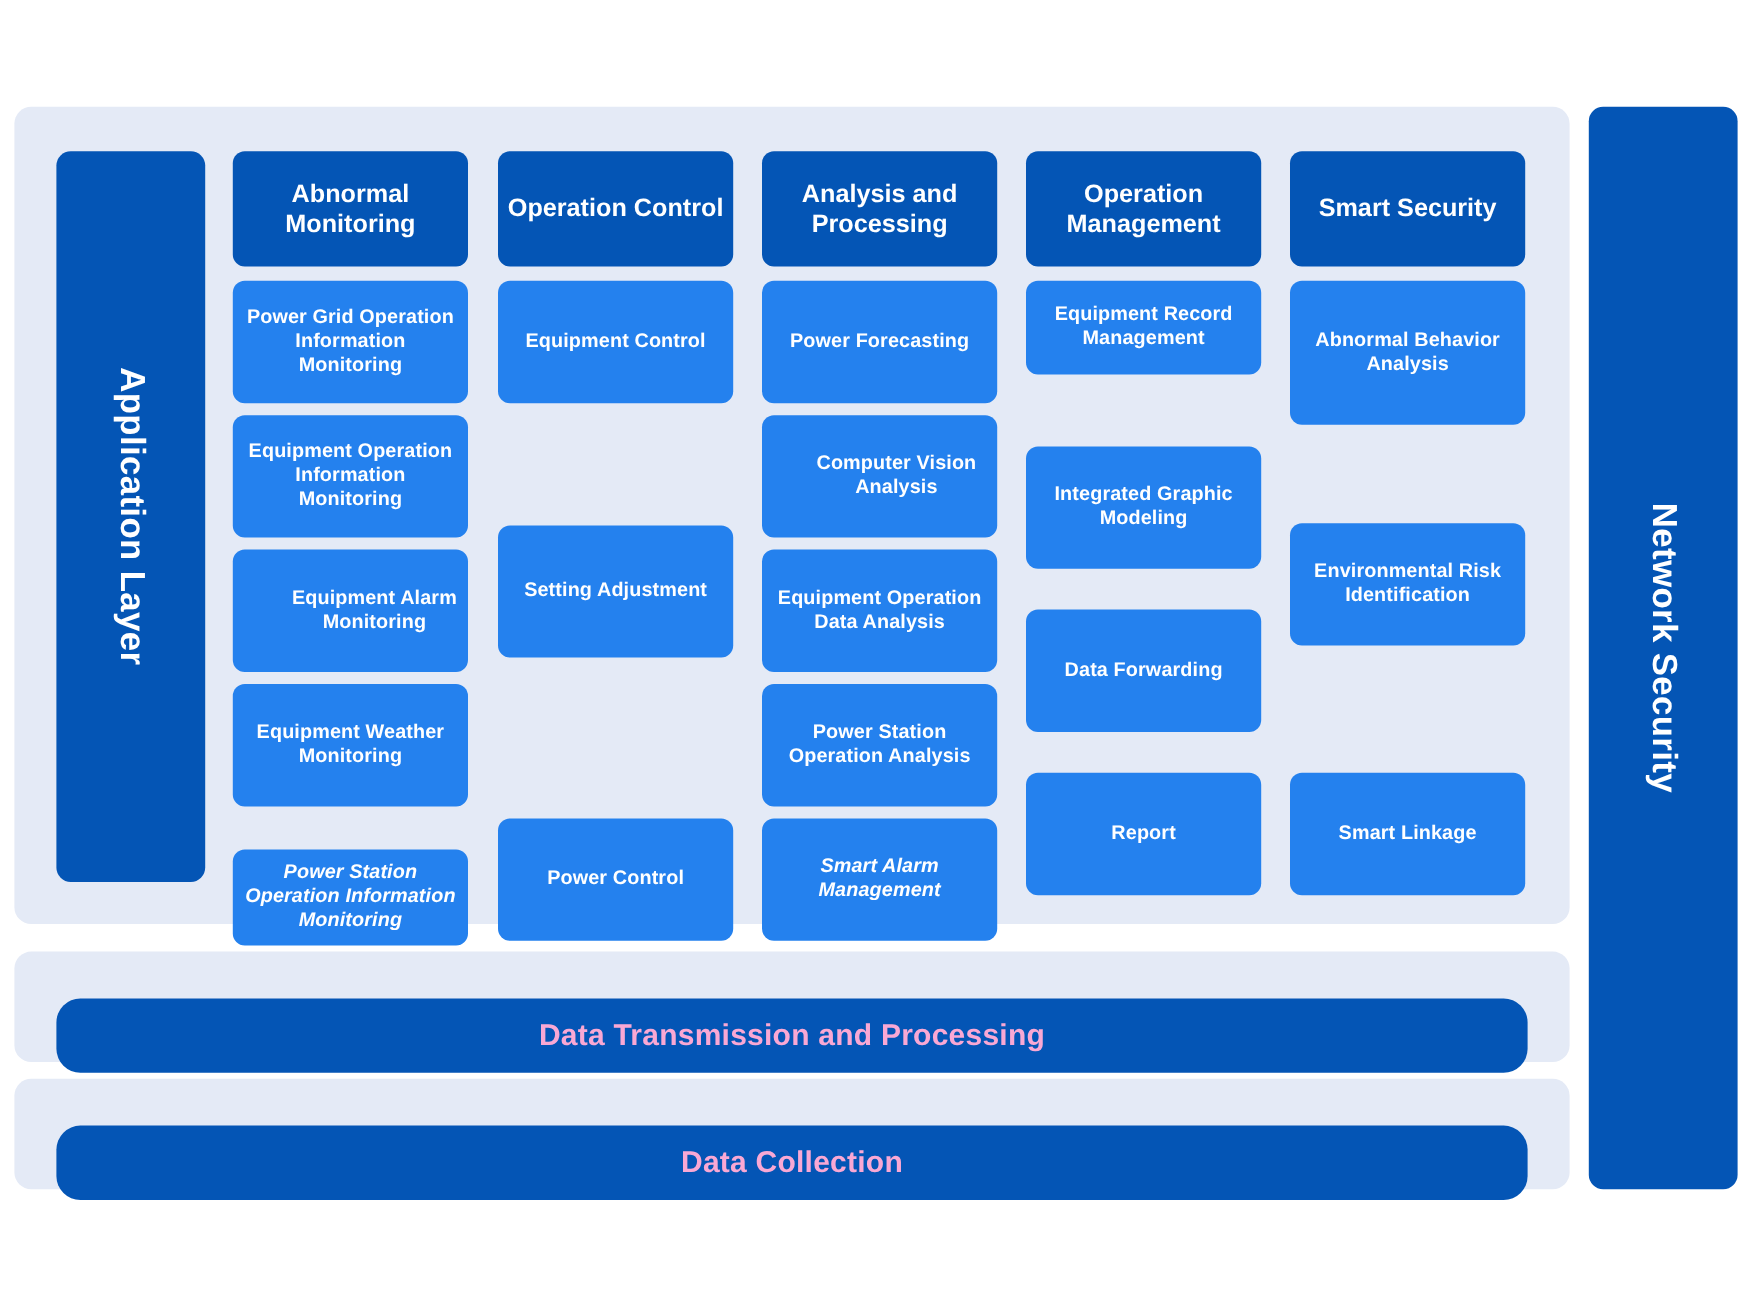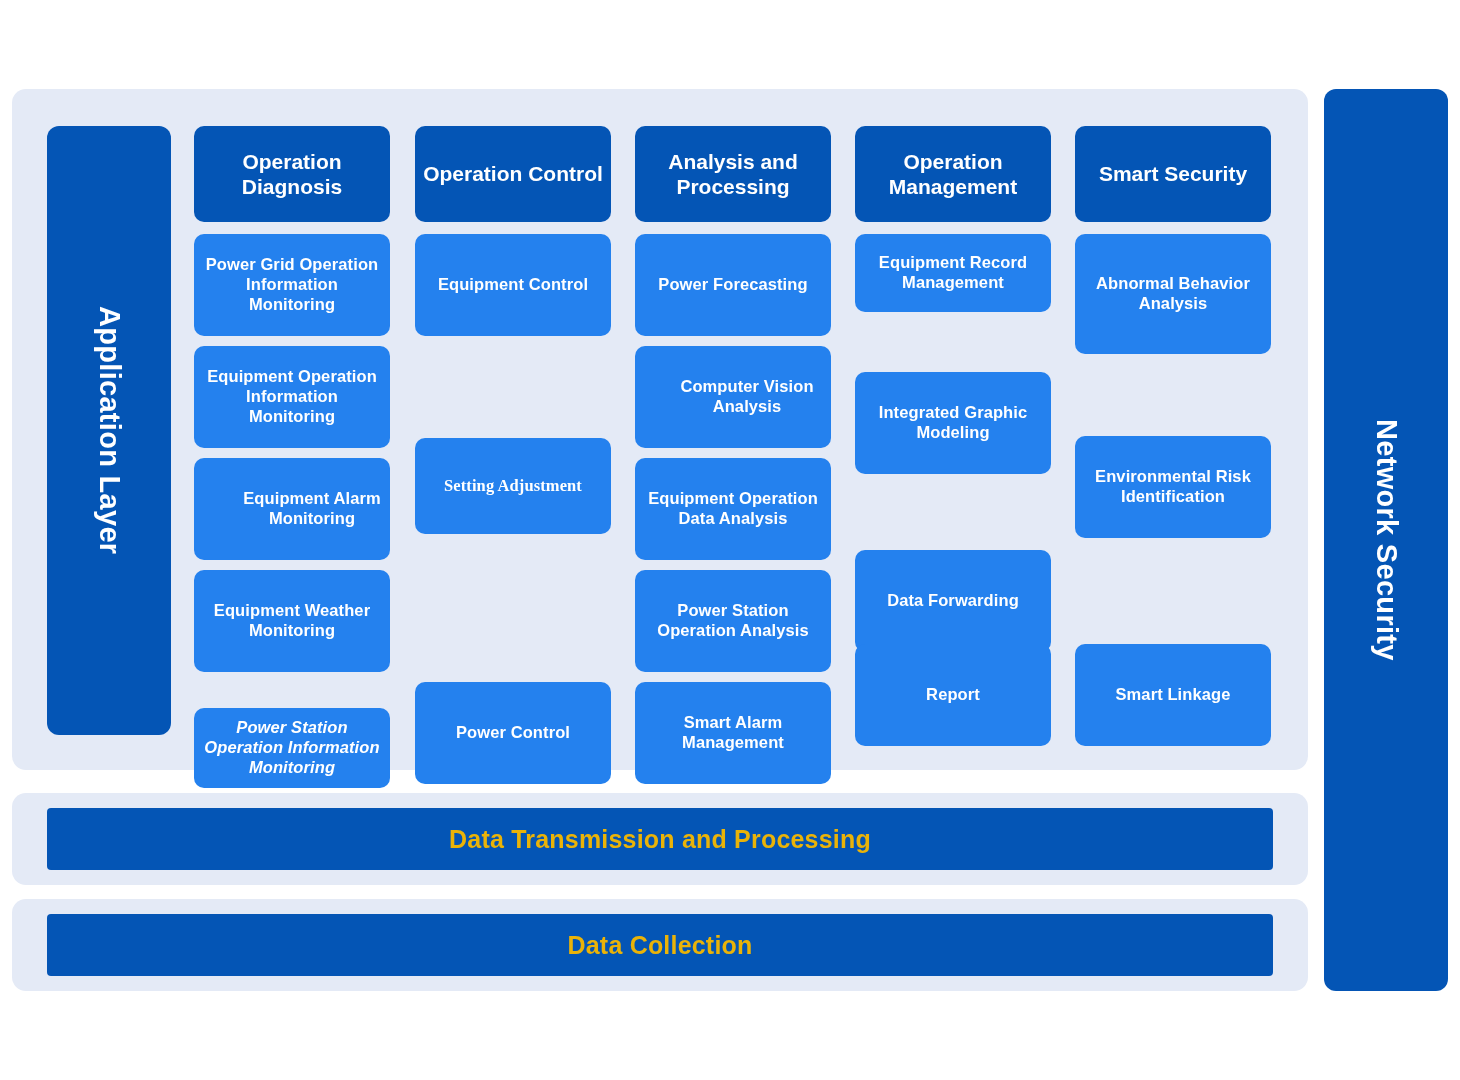--- a/index.html
+++ b/index.html
@@ -43,31 +43,32 @@
     font-size: 29px;
     font-weight: bold;
     letter-spacing: 0.3px;
     white-space: nowrap;
   }
 
   
   .wide-bar {
     position: absolute;
     background: #0455b5;
-    border-radius: 4px;
-    color: #eab308;
+    border-radius: 20px;
+    color: #f9a8d4;
     display: flex;
     align-items: center;
     justify-content: center;
     font-size: 25px;
     font-weight: bold;
     left: 47px;
     width: 1226px;
     height: 62px;
     letter-spacing: 0.2px;
+    margin-top: 24px;
   }
   #data-transmission-bar { top: 808px; }
   #data-collection-bar   { top: 914px; }
 
   
   .column {
     position: absolute;
     top: 126px;
     width: 196px;
     height: 609px;
@@ -114,46 +115,46 @@
 <div class="sidebar" id="application-layer-bar">
   <span class="vtext">Application Layer</span>
 </div>
 
 <div class="sidebar" id="network-security-bar">
   <span class="vtext">Network Security</span>
 </div>
 
 <div id="columns-root">
     <div class="column col-0">
-      <div class="card header">Operation Diagnosis</div>
+      <div class="card header">Abnormal Monitoring</div>
       <div class="card item" style="top: 108px; height: 102px;">Power Grid Operation Information Monitoring</div>
       <div class="card item" style="top: 220px; height: 102px;">Equipment Operation Information Monitoring</div>
       <div class="card item" style="top: 332px; height: 102px; padding-left: 48px;">Equipment Alarm Monitoring</div>
       <div class="card item" style="top: 444px; height: 102px;">Equipment Weather Monitoring</div>
       <div class="card item" style="top: 582px; height: 80px; font-style: italic;">Power Station Operation Information Monitoring</div>
     </div>
     <div class="column col-1">
       <div class="card header">Operation Control</div>
       <div class="card item" style="top: 108px; height: 102px;">Equipment Control</div>
-      <div class="card item" style="top: 312px; height: 96px; font-family: Liberation Serif, serif;">Setting Adjustment</div>
+      <div class="card item" style="top: 312px; height: 110px;">Setting Adjustment</div>
       <div class="card item" style="top: 556px; height: 102px;">Power Control</div>
     </div>
     <div class="column col-2">
       <div class="card header">Analysis and Processing</div>
       <div class="card item" style="top: 108px; height: 102px;">Power Forecasting</div>
       <div class="card item" style="top: 220px; height: 102px; padding-left: 36px;">Computer Vision Analysis</div>
       <div class="card item" style="top: 332px; height: 102px;">Equipment Operation Data Analysis</div>
       <div class="card item" style="top: 444px; height: 102px;">Power Station Operation Analysis</div>
-      <div class="card item" style="top: 556px; height: 102px;">Smart Alarm Management</div>
+      <div class="card item" style="top: 556px; height: 102px; font-style: italic;">Smart Alarm Management</div>
     </div>
     <div class="column col-3">
       <div class="card header">Operation Management</div>
       <div class="card item" style="top: 108px; height: 78px;">Equipment Record Management</div>
       <div class="card item" style="top: 246px; height: 102px;">Integrated Graphic Modeling</div>
-      <div class="card item" style="top: 382px; height: 102px; margin-top: 42px;">Data Forwarding</div>
+      <div class="card item" style="top: 382px; height: 102px;">Data Forwarding</div>
       <div class="card item" style="top: 518px; height: 102px;">Report</div>
     </div>
     <div class="column col-4">
       <div class="card header">Smart Security</div>
       <div class="card item" style="top: 108px; height: 120px;">Abnormal Behavior Analysis</div>
       <div class="card item" style="top: 310px; height: 102px;">Environmental Risk Identification</div>
       <div class="card item" style="top: 518px; height: 102px;">Smart Linkage</div>
     </div>
   </div>
 

